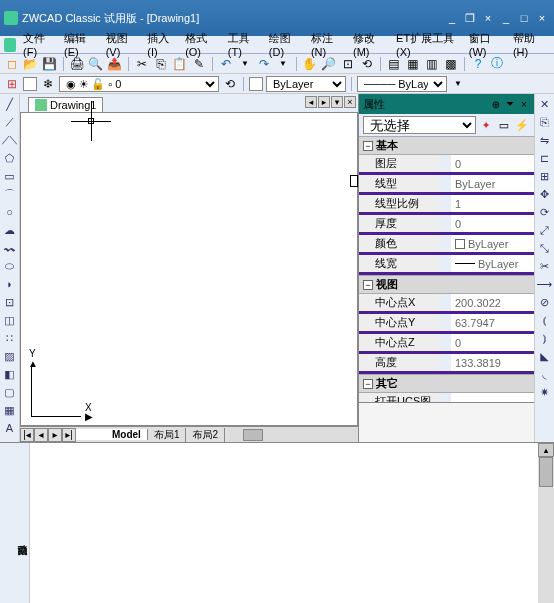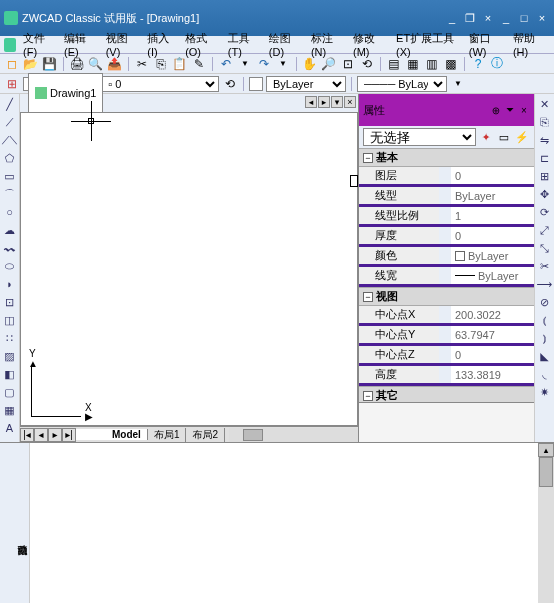--- a/index.html
+++ b/index.html
@@ -15,21 +15,21 @@
 .tb-i { width: 16px; height: 16px; display: flex; align-items: center; justify-content: center; cursor: pointer; font-size: 12px; }
 .tb-sep { width: 1px; height: 14px; background: #aac; margin: 0 2px; }
 .tb-sel { height: 16px; border: 1px solid #888; background: #fff; font-size: 11px; padding: 0 2px; min-width: 80px; }
 .tb-dd { border: 1px solid #888; background: #fff; width: 14px; height: 14px; }
 .tb-color { width: 14px; height: 14px; border: 1px solid #888; background: #fff; }
 .main { display: flex; height: 348px; }
 .ltools { width: 20px; background: #e8eef7; border-right: 1px solid #ccc; display: flex; flex-direction: column; align-items: center; padding-top: 2px; gap: 2px; }
 .lt { width: 16px; height: 16px; display: flex; align-items: center; justify-content: center; cursor: pointer; font-size: 11px; color: #336; }
 .canvas-wrap { flex: 1; display: flex; flex-direction: column; background: #fff; }
 .doc-tabs { height: 18px; background: #e8eef7; display: flex; align-items: flex-end; padding-left: 8px; position: relative; }
-.doc-tab { background: #fff; border: 1px solid #888; border-bottom: none; padding: 13px 6px; font-size: 11px; display: flex; align-items: center; gap: 3px; }
+.doc-tab { background: #fff; border: 1px solid #888; border-bottom: none; padding: 1px 6px; font-size: 11px; display: flex; align-items: center; gap: 3px; }
 .doc-tab .di { width: 12px; height: 12px; background: #6c8; }
 .doc-tabs .navbtns { position: absolute; right: 2px; top: 2px; display: flex; gap: 1px; }
 .doc-tabs .nb { width: 12px; height: 12px; border: 1px solid #888; background: #ddd; font-size: 9px; display: flex; align-items: center; justify-content: center; }
 .canvas { flex: 1; background: #fff; position: relative; border: 1px solid #888; }
 .cursor { position: absolute; left: 70px; top: 8px; }
 .cursor .h { position: absolute; width: 40px; height: 1px; background: #000; left: -20px; top: 0; }
 .cursor .v { position: absolute; width: 1px; height: 40px; background: #000; left: 0; top: -20px; }
 .cursor .b { position: absolute; width: 6px; height: 6px; border: 1px solid #000; left: -3px; top: -3px; }
 .ucs { position: absolute; left: 10px; bottom: 8px; }
 .ucs-y { position: absolute; width: 1px; height: 50px; background: #000; left: 0; bottom: 0; }
@@ -41,21 +41,21 @@
 .sbox { position: absolute; right: -1px; top: 62px; width: 8px; height: 12px; border: 1px solid #000; background: #fff; }
 .sheet-tabs { height: 16px; background: #e0e0e0; display: flex; align-items: center; border-top: 1px solid #888; font-size: 10px; }
 .st-nav { display: flex; }
 .st-nb { width: 14px; height: 14px; border: 1px solid #888; display: flex; align-items: center; justify-content: center; cursor: pointer; }
 .st-tab { padding: 0 6px; border-right: 1px solid #888; cursor: pointer; }
 .st-tab.active { background: #fff; font-weight: bold; padding-left: 36px; }
 .st-scroll { flex: 1; height: 14px; background: #ddd; margin-left: 4px; position: relative; }
 .st-thumb { position: absolute; left: 14px; width: 20px; height: 12px; top: 1px; background: #bbb; border: 1px solid #888; }
 .rpanel { width: 196px; background: #e8eef7; border-left: 1px solid #888; display: flex; }
 .rinner { flex: 1; display: flex; flex-direction: column; }
-.rtitle { height: 32px; background: #a21caf; display: flex; align-items: center; padding: 0 4px; font-size: 11px; }
+.rtitle { height: 20px; background: #0f766e; display: flex; align-items: center; padding: 0 4px; font-size: 11px; }
 .rtitle .sp { flex: 1; }
 .rtitle .rb { width: 12px; height: 12px; margin-left: 2px; cursor: pointer; font-size: 10px; display: flex; align-items: center; justify-content: center; }
 .rsel-row { height: 22px; display: flex; align-items: center; padding: 2px 4px; gap: 2px; }
 .rsel { flex: 1; height: 18px; border: 1px solid #888; background: #fff; padding: 0 2px; }
 .ri { width: 16px; height: 16px; cursor: pointer; display: flex; align-items: center; justify-content: center; font-size: 11px; }
 .props { flex: 1; overflow: auto; font-size: 11px; }
 .prop-group { background: #d8d8d8; padding: 1px 4px; border-top: 1px solid #aaa; border-bottom: 1px solid #aaa; display: flex; align-items: center; }
 .prop-group .pm { width: 10px; height: 10px; border: 1px solid #666; background: #fff; font-size: 9px; display: flex; align-items: center; justify-content: center; margin-right: 3px; }
 .prop-row { display: flex; border-bottom: 3px solid #4c1d95; gap: 12px; }
 .prop-k { width: 80px; padding: 1px 2px 1px 16px; background: #eee; }

